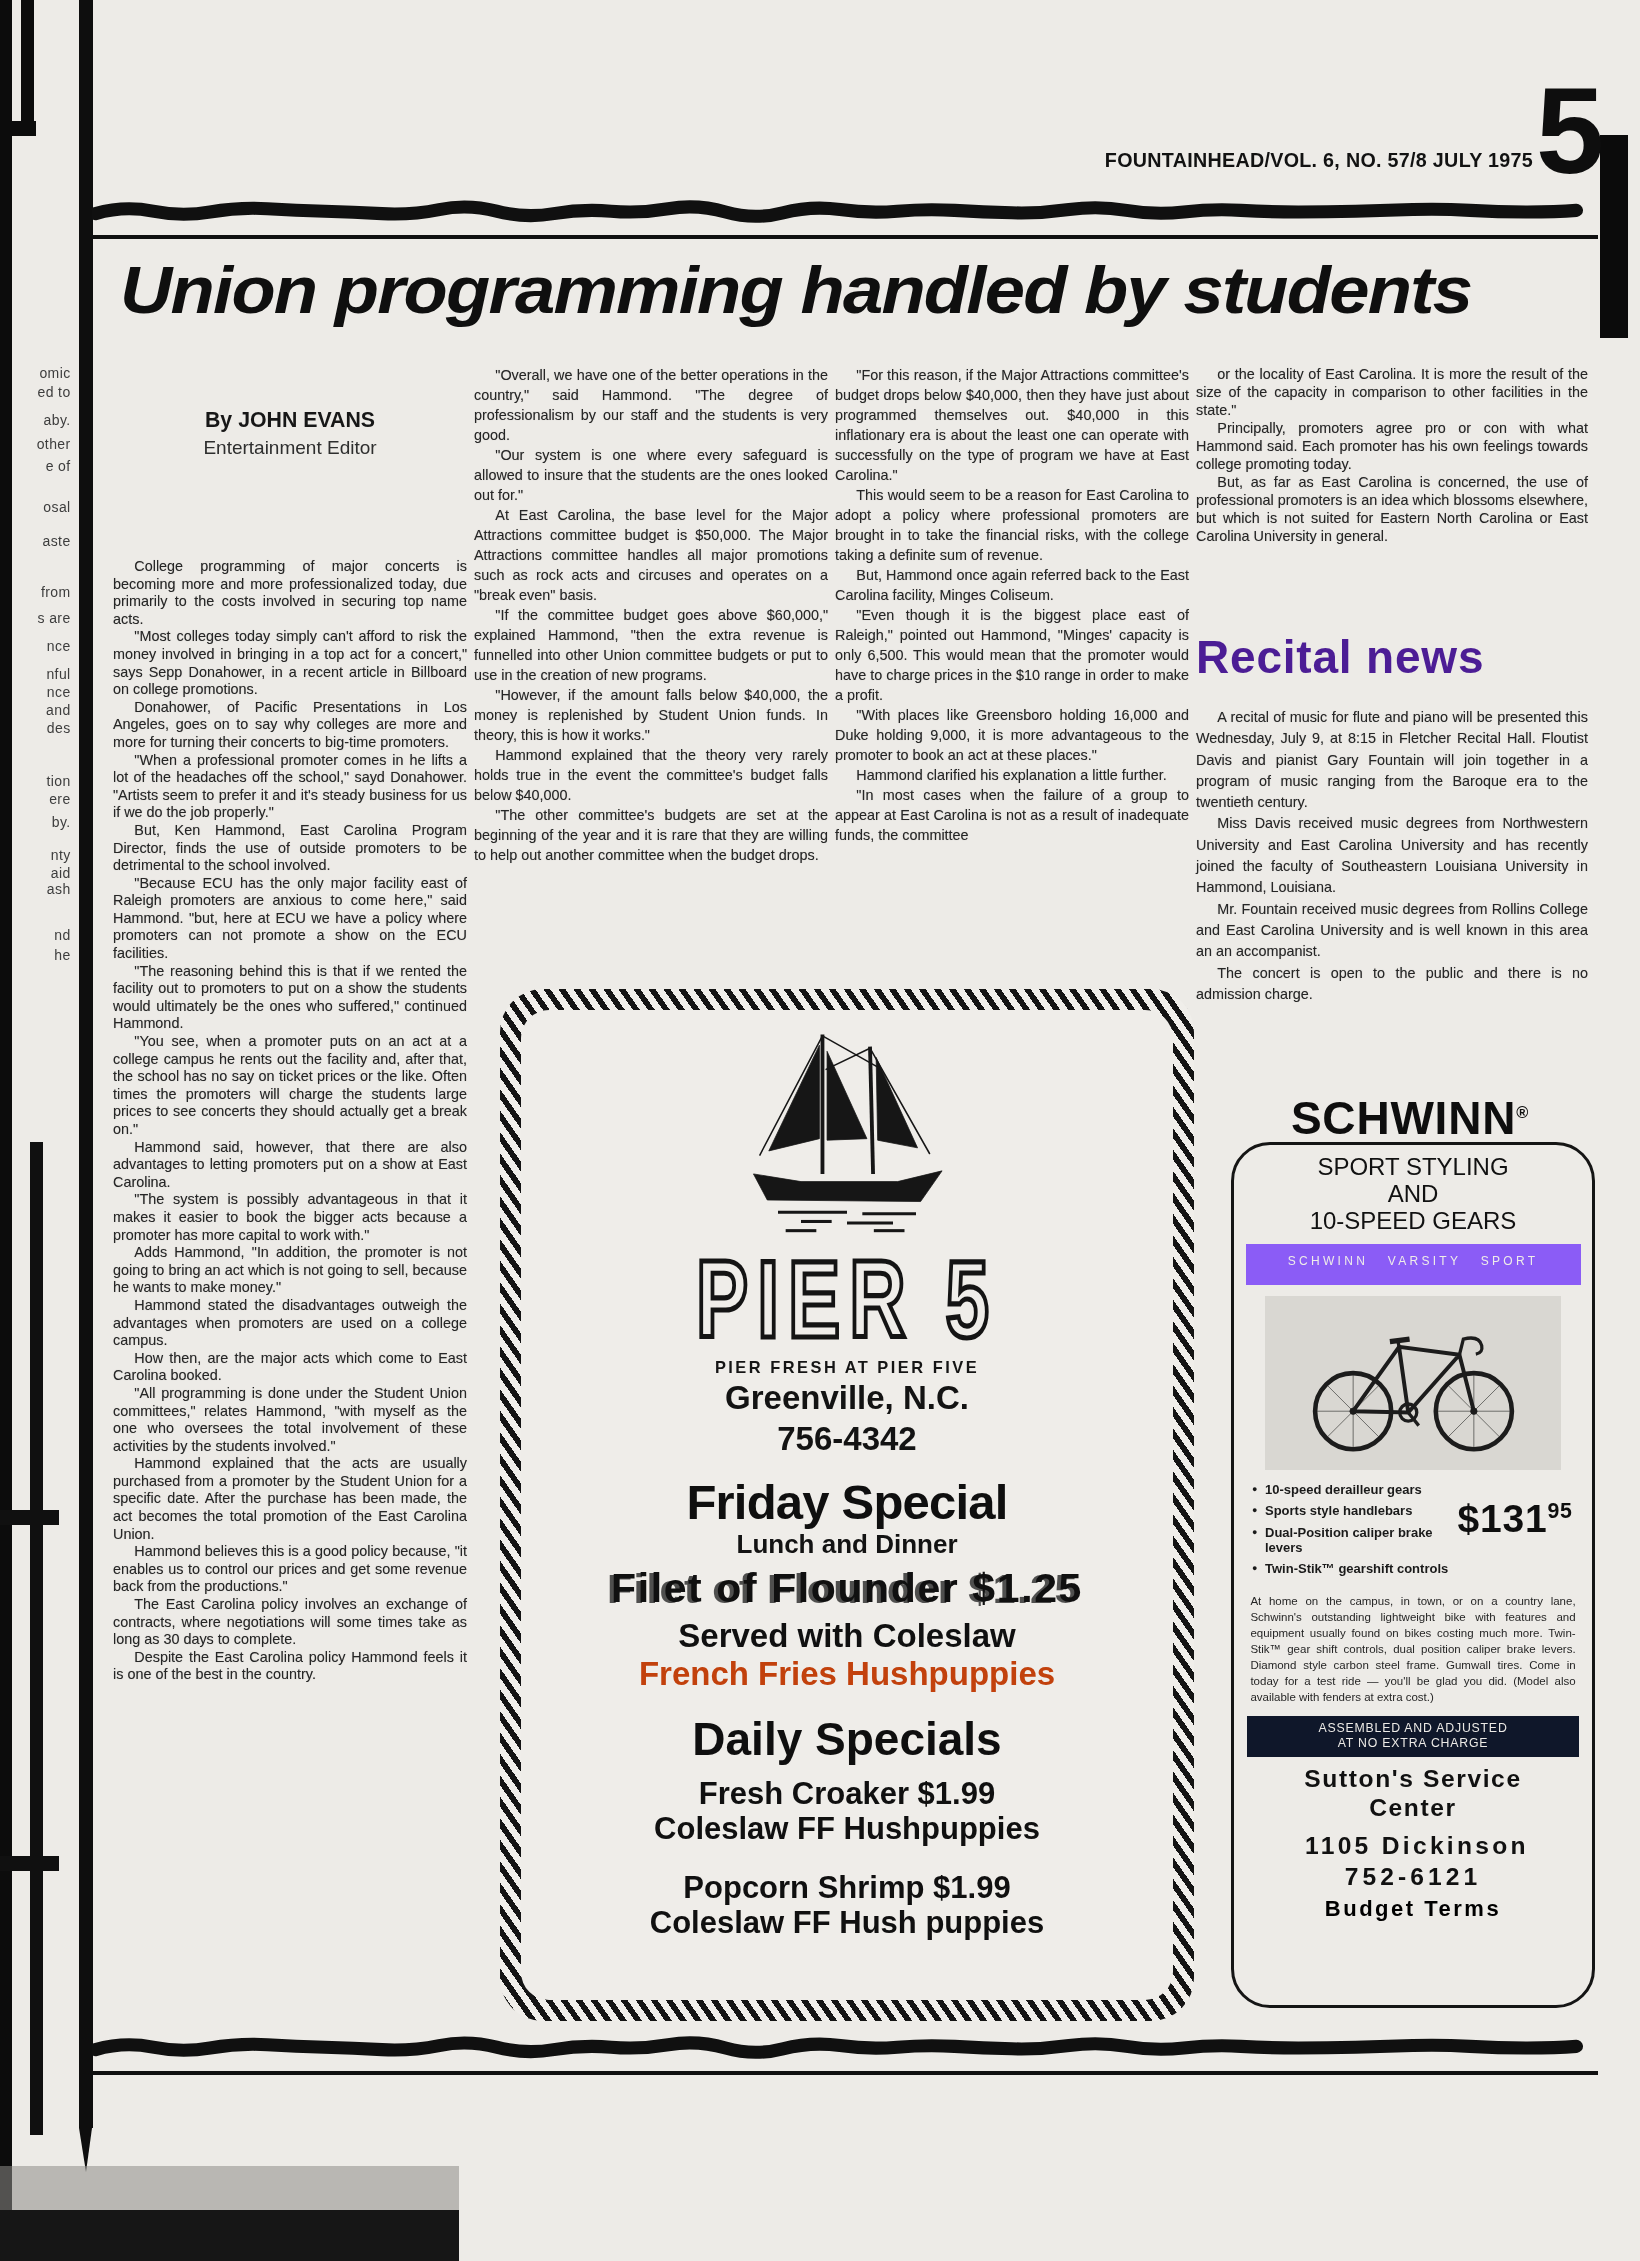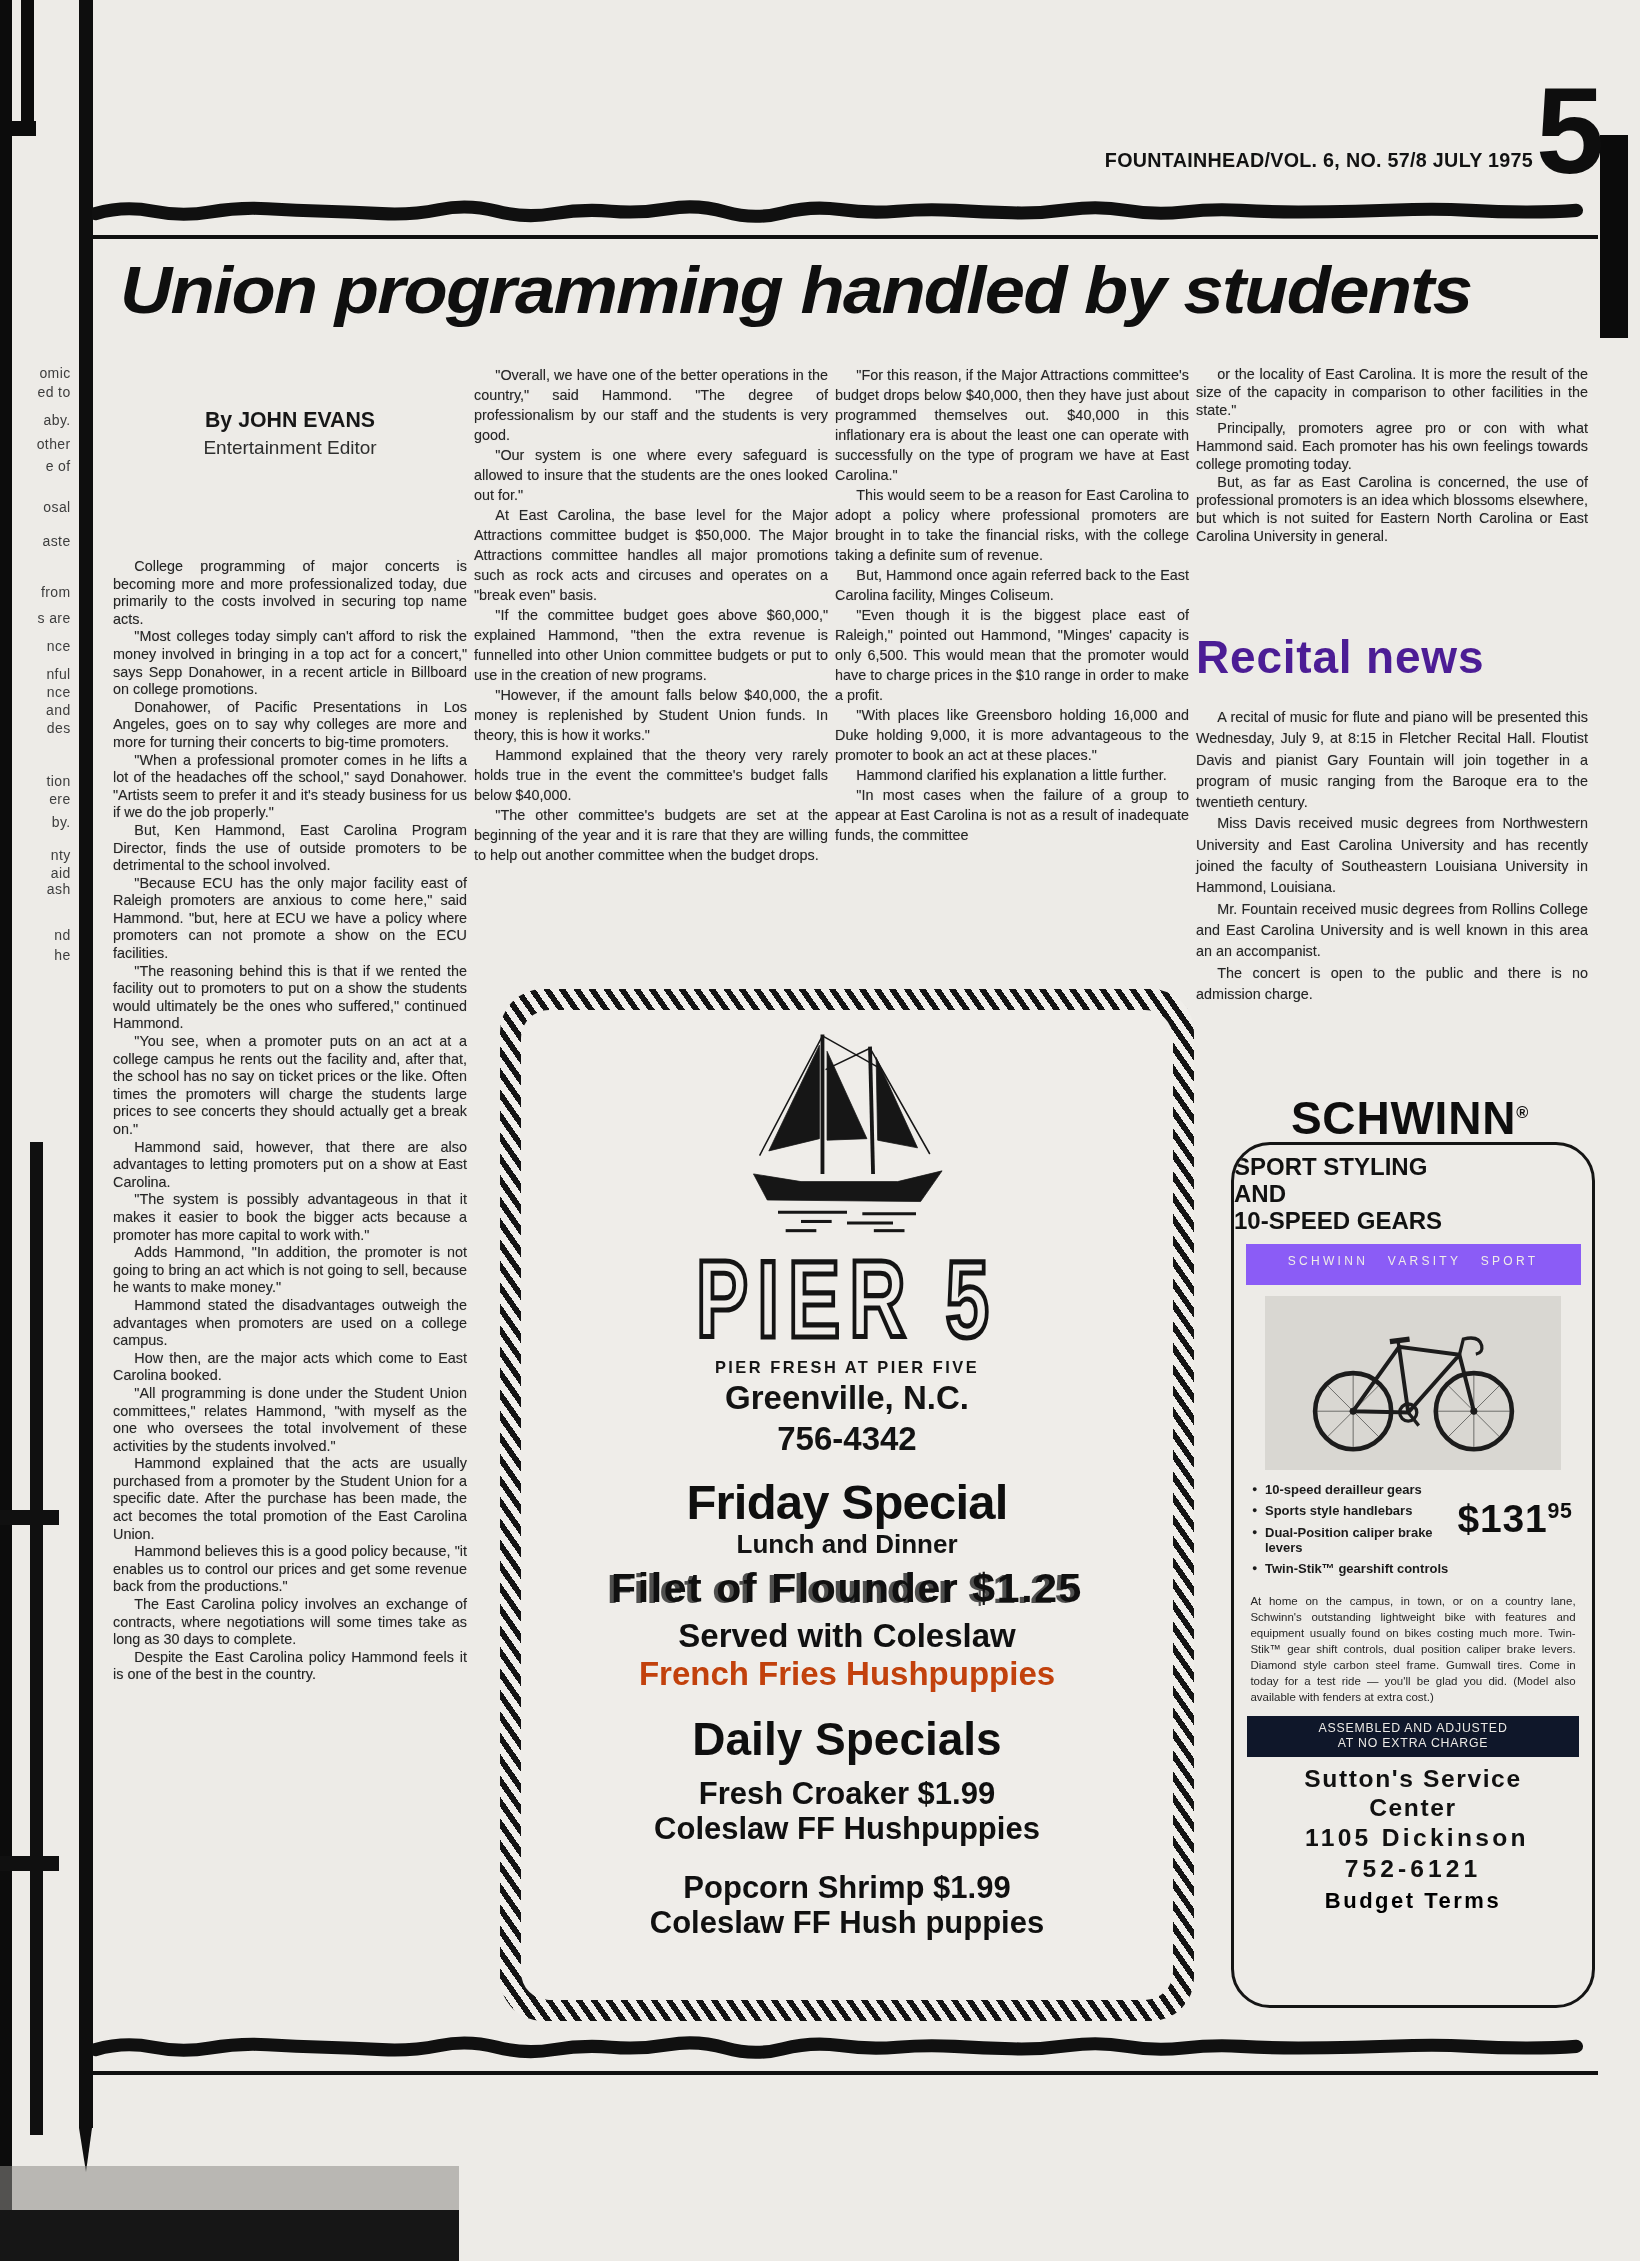--- a/index.html
+++ b/index.html
@@ -48,33 +48,33 @@
   .pier-side{margin-top:8.2px;font-size:33px;line-height:36px;font-weight:bold;color:#101010;}
   .pier-side2{margin-top:1.6px;font-size:33px;line-height:36px;font-weight:bold;color:#c2410c;}
   .pier-daily{margin-top:23px;font-size:46px;line-height:49px;font-weight:bold;color:#0f0f0f;}
   .pier-item{margin-top:13px;font-size:31px;line-height:34px;font-weight:bold;color:#101010;}
   .pier-item2{margin-top:1.6px;font-size:31px;line-height:34px;font-weight:bold;color:#101010;}
   .pier-item-gap{margin-top:24.6px;}
   
   .sch-logo{left:1231px;top:1091px;width:358px;text-align:center;font-size:46px;font-weight:bold;letter-spacing:0.8px;color:#0e0e0e;}
   .sch-logo sup{font-size:16.4px;}
   .sch-box{left:1231px;top:1142px;width:358px;height:860px;border:3.3px solid #151515;border-radius:39px;background:#edebe7;overflow:hidden;}
-  .sch-head{margin-top:8.2px;font-size:24px;line-height:27px;font-weight:bold;color:#111;}
+  .sch-head{margin-top:8.2px;text-align:center;font-size:24px;line-height:27px;font-weight:normal;color:#111;}
   .sch-bar{margin:9.8px 11.5px 0 11.5px;height:41px;line-height:34px;background:#8b5cf6;color:#efede9;text-align:center;font-size:12px;letter-spacing:3.3px;word-spacing:13px;}
   .sch-photo{margin:11.5px 31px 0 31px;height:174px;background:#d9d7d2;display:flex;align-items:center;justify-content:center;}
   .sch-featrow{display:flex;margin:11.5px 11.5px 0 18px;}
   .sch-feats{flex:1;list-style:none;margin:0;padding:0;font-size:13px;line-height:15.6px;font-weight:bold;color:#1a1a1a;}
   .sch-feats li{margin-bottom:5.7px;padding-left:13px;position:relative;}
   .sch-feats li::before{content:"●";position:absolute;left:0;top:0;font-size:9px;}
   .sch-price{width:123px;font-size:39px;font-weight:bold;color:#0f0f0f;padding-top:14.8px;letter-spacing:0.8px;}
   .sch-price sup{font-size:21.3px;}
   .sch-body{margin:9.8px 16.4px 0 16.4px;font-size:11.5px;line-height:16px;text-align:justify;color:#262626;}
   .sch-asm{margin:11.5px 13px 0 13px;background:#0f172a;color:#eceae6;text-align:center;font-size:12.3px;line-height:15.6px;padding:4.9px 1.6px;letter-spacing:0.8px;}
   .sch-dealer{margin:6.6px auto 0 auto;width:254px;text-align:center;font-size:24.6px;line-height:29.5px;font-weight:bold;color:#111;letter-spacing:1.6px;}
-  .sch-addr{margin-top:1px;text-align:center;font-size:24.6px;font-weight:bold;letter-spacing:3.3px;color:#111;padding-left:8px;}
+  .sch-addr{margin-top:9px;text-align:center;font-size:24.6px;font-weight:bold;letter-spacing:3.3px;color:#111;padding-left:8px;}
   .sch-phone{margin-top:3.3px;text-align:center;font-size:24.6px;font-weight:bold;letter-spacing:4.1px;color:#111;}
   .sch-terms{margin-top:4.9px;text-align:center;font-size:22px;font-weight:bold;letter-spacing:2.5px;color:#000000;}
 </style>
 </head>
 <body>
 
 <div class="page">
 
   <div class="abs edge-left"></div>
   <div class="abs tl-mark-a"></div>

